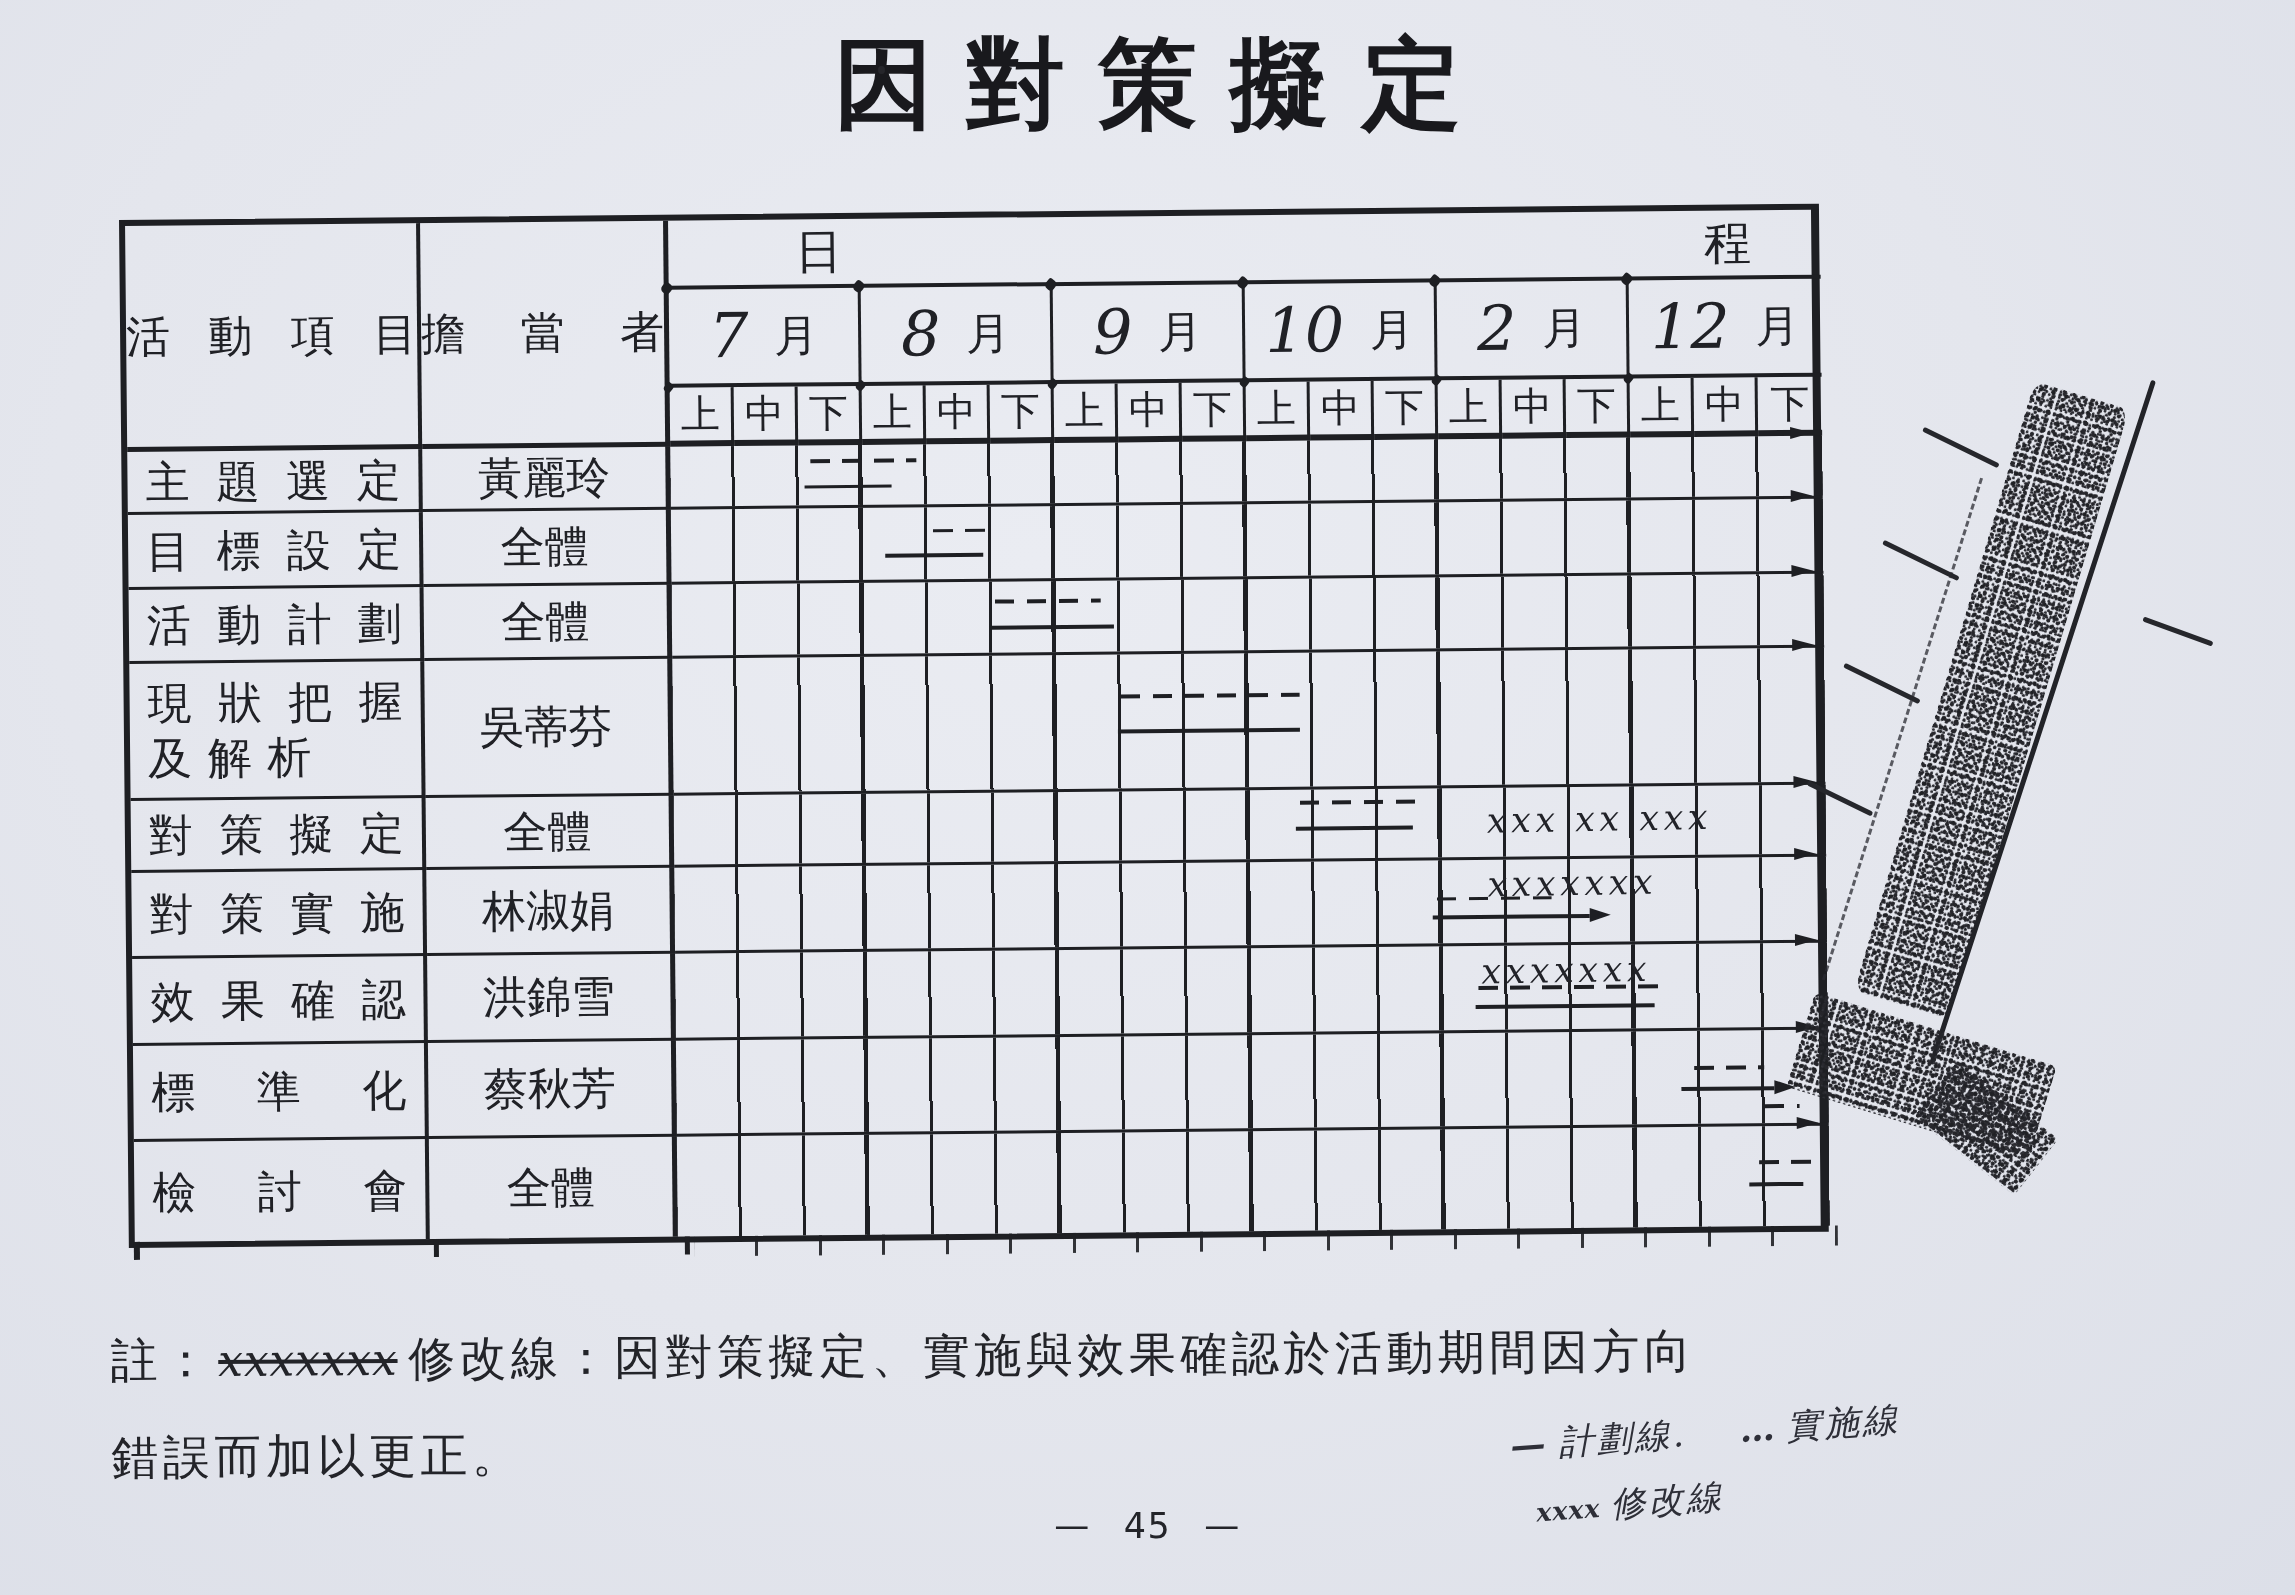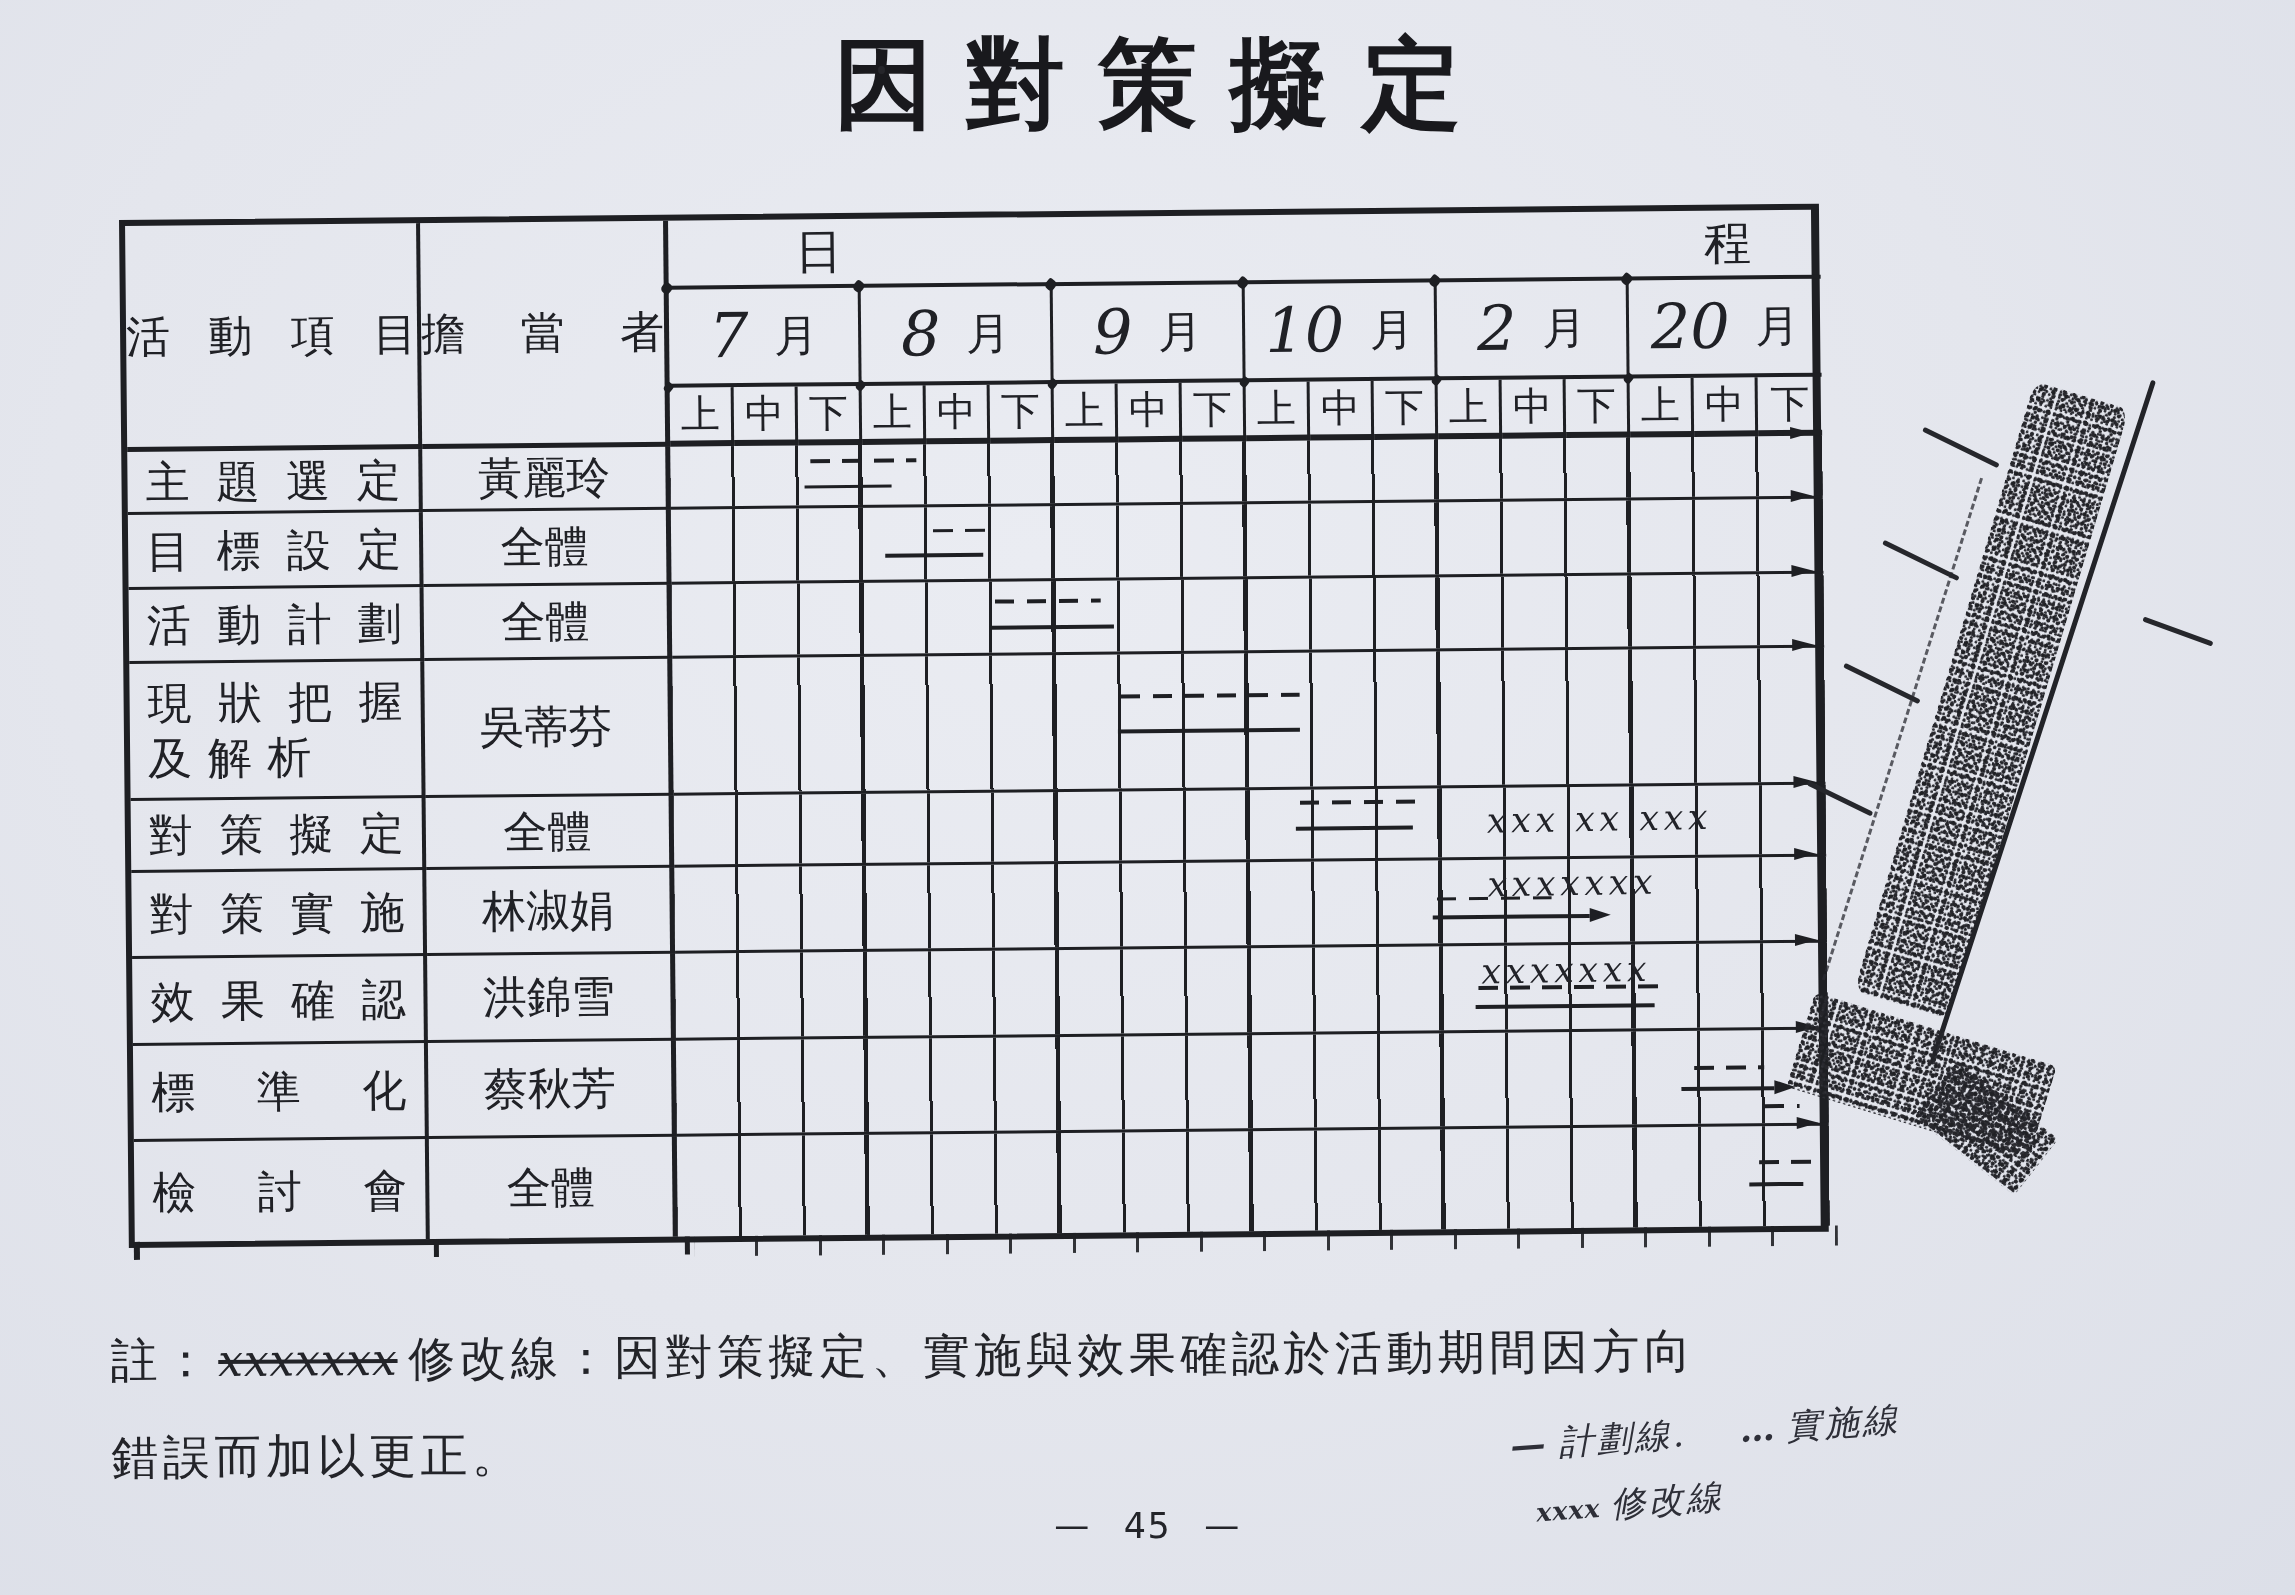--- a/index.html
+++ b/index.html
@@ -192,21 +192,21 @@
       </div>
     <div class="cell h-month">
         <span class="m-num">10</span>
         <span class="m-suffix">月</span>
       </div>
     <div class="cell h-month">
         <span class="m-num">2</span>
         <span class="m-suffix">月</span>
       </div>
     <div class="cell h-month last">
-        <span class="m-num">20</span>
+        <span class="m-num">12</span>
         <span class="m-suffix">月</span>
       </div>
 
     <div class="cell h-period ms">上</div>
     <div class="cell h-period">中</div>
     <div class="cell h-period mb">下</div>
     <div class="cell h-period ms">上</div>
     <div class="cell h-period">中</div>
     <div class="cell h-period mb">下</div>
     <div class="cell h-period ms">上</div>

